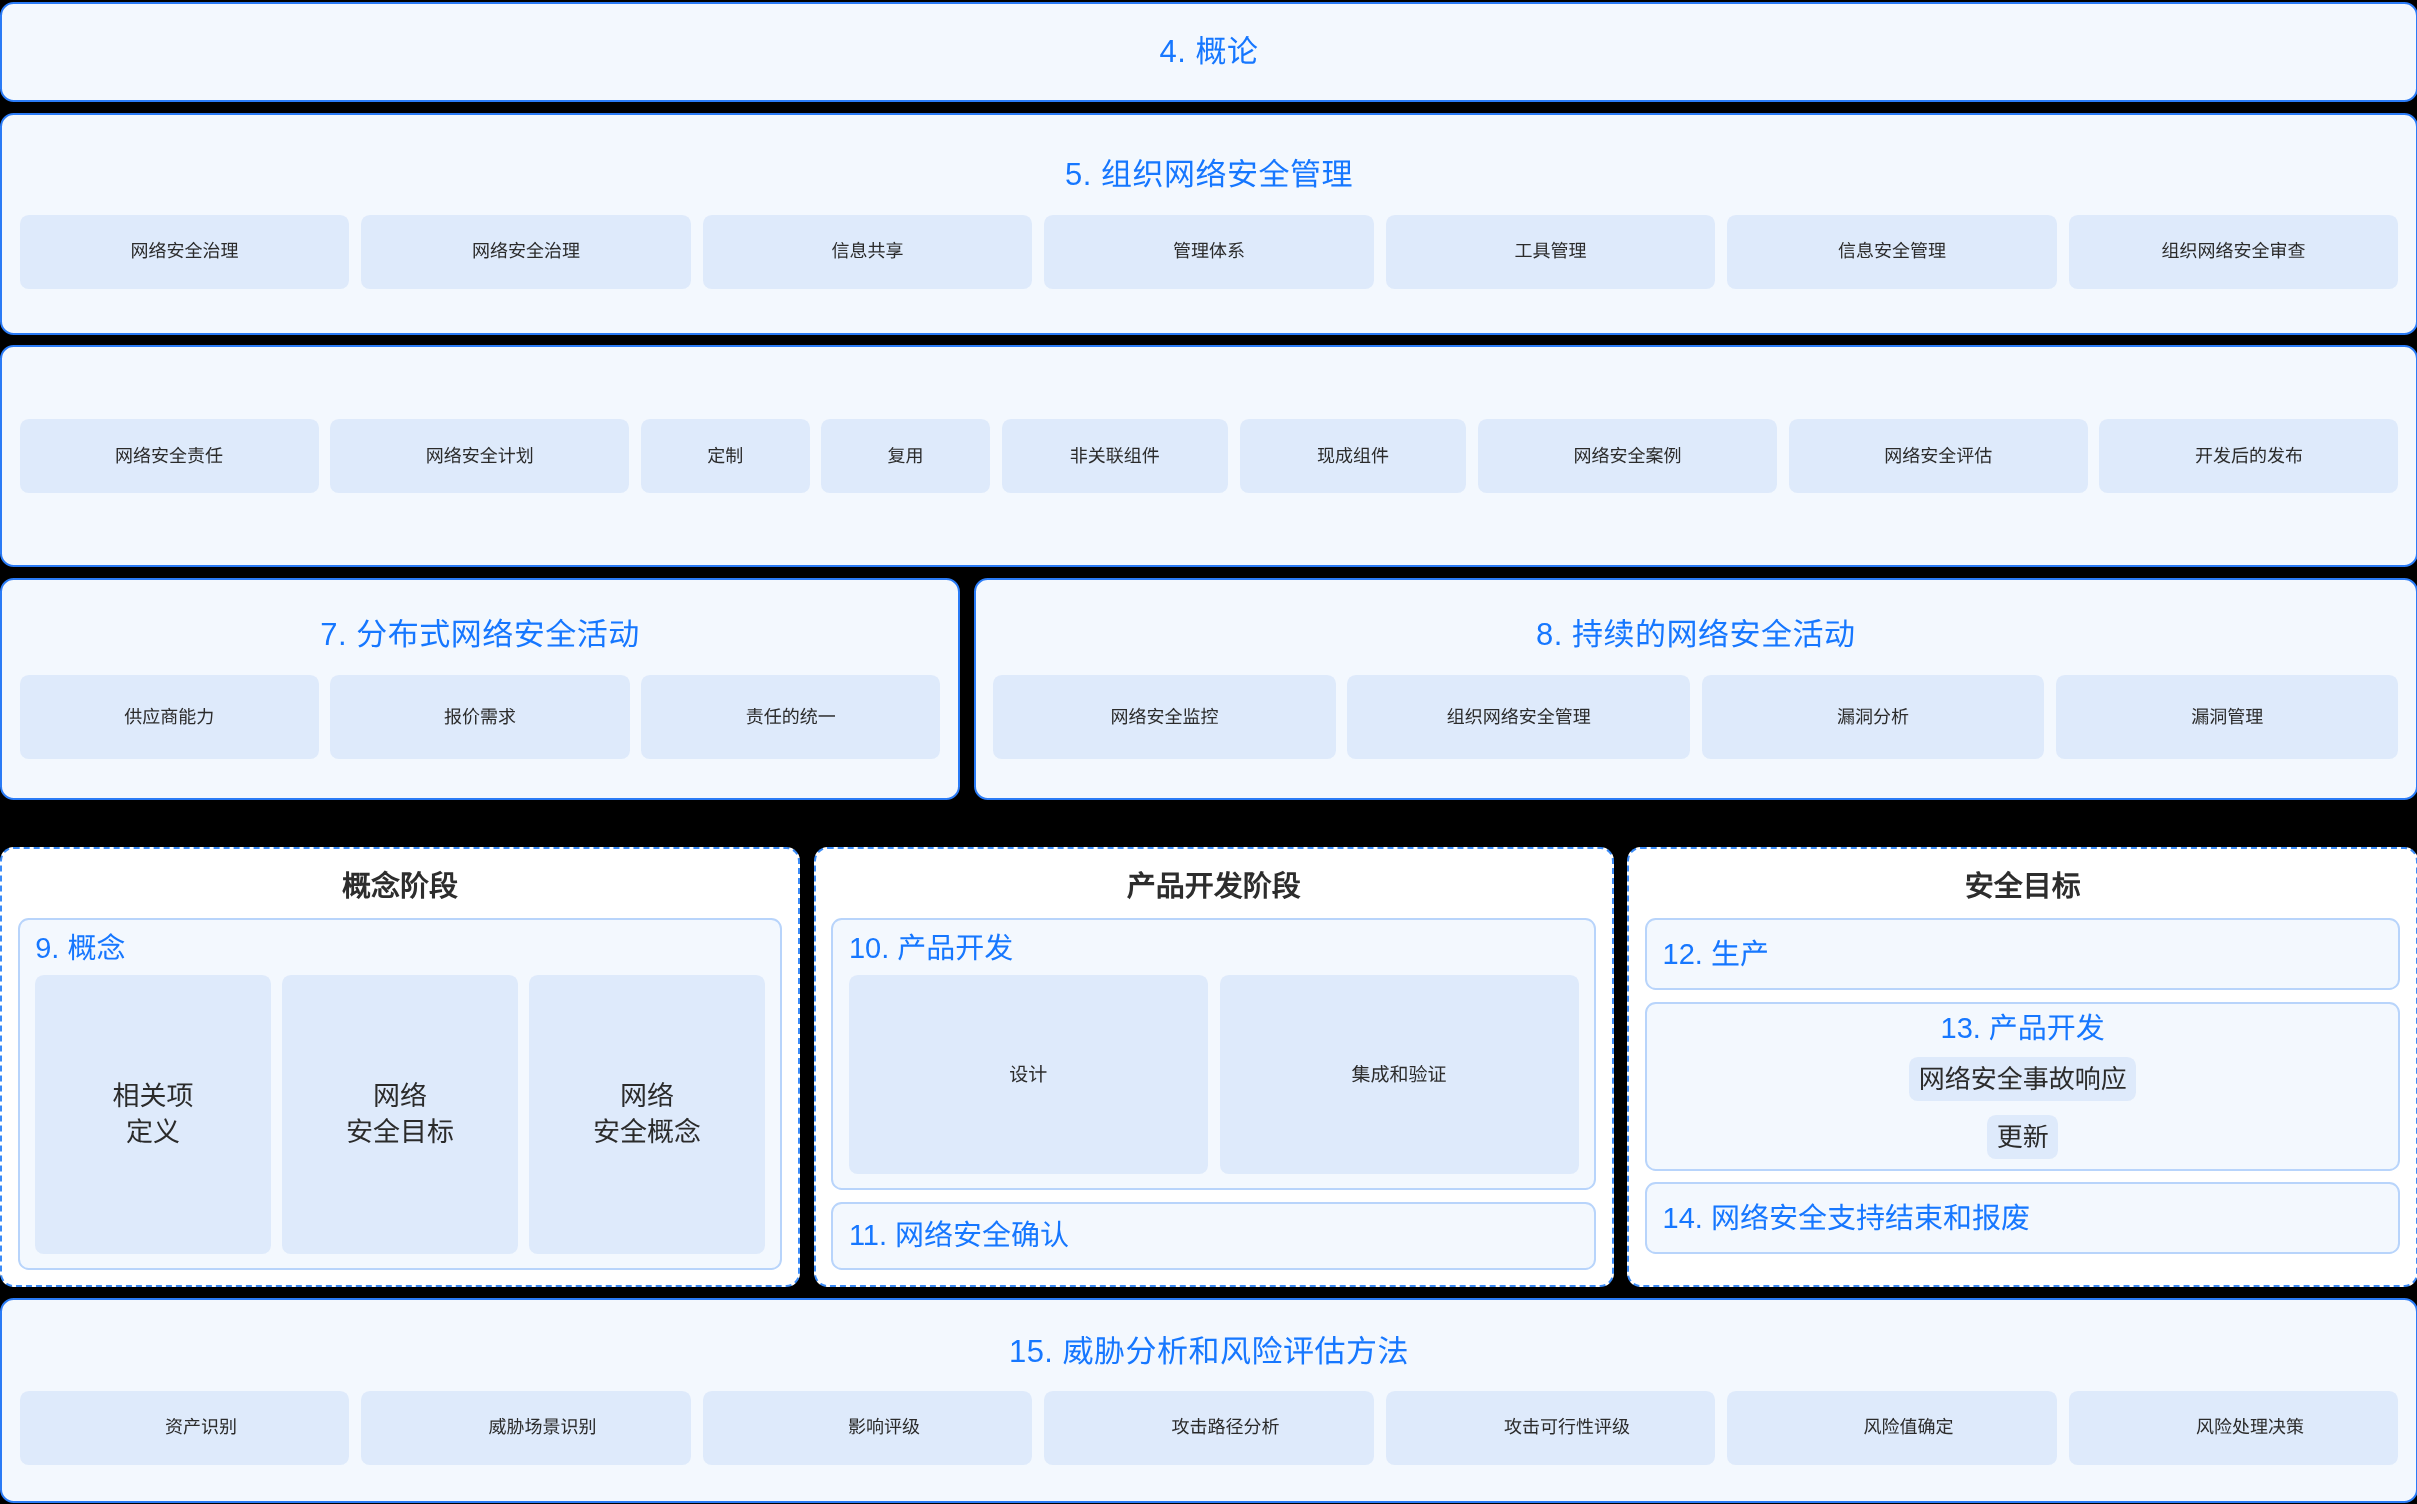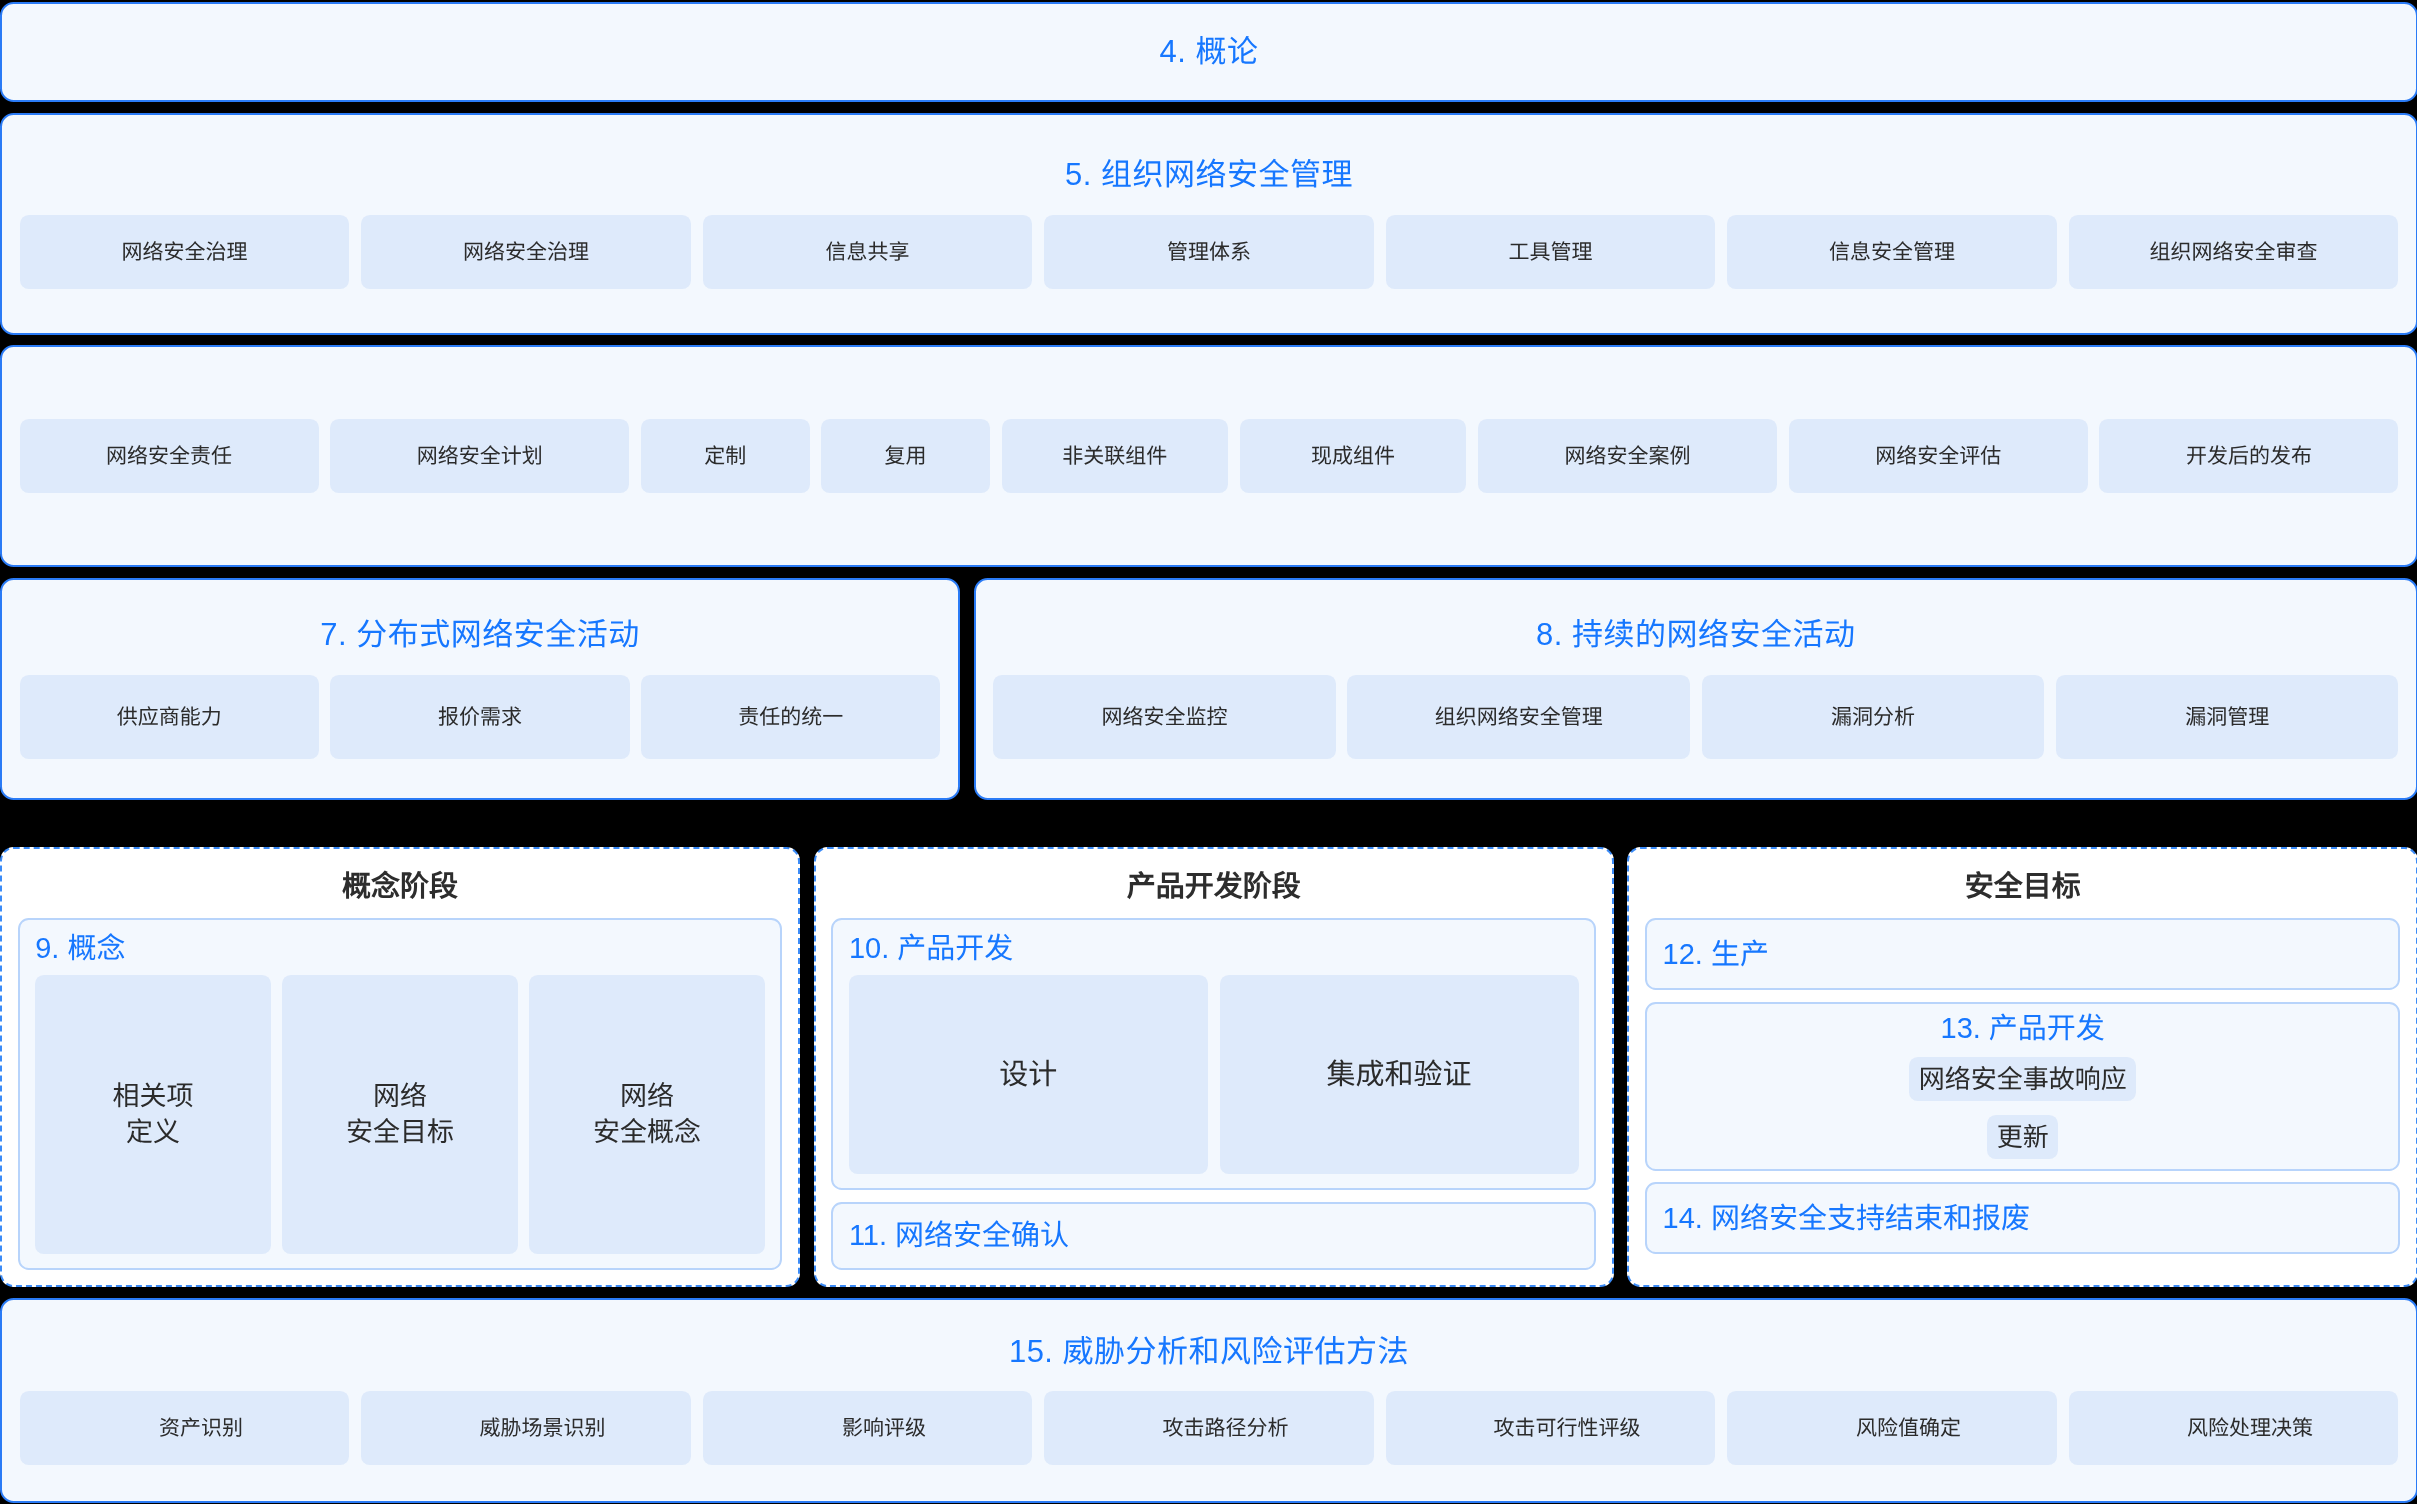--- a/index.html
+++ b/index.html
@@ -49,21 +49,21 @@
   }
 
   .chip {
     background: #deeafb;
     border-radius: 8.8px;
     display: flex;
     align-items: center;
     justify-content: center;
     text-align: center;
     color: #2b2b2b;
-    font-size: 21px;
+    font-size: 18px;
     line-height: 1.25;
     padding: 5.9px 9.8px;
     flex: 1 1 0;
     white-space: nowrap;
   }
 
   
   #section-4 {
     height: 100px;
     justify-content: center;
@@ -162,21 +162,21 @@
     flex-direction: column;
     font-size: 27px;
     line-height: 1.35;
   }
 
   
   #phase-product { flex: 0 0 800px; }
   #phase-product .stack { display: flex; flex-direction: column; gap: 11.7px; flex: 1 1 auto; }
   #phase-product .inner-box.main { flex: 1 1 auto; }
   #phase-product .chip-row { flex: 1 1 auto; }
-  #phase-product .chip { font-size: 29px; }
+  #phase-product .chip { font-size: 19px; }
   #phase-product .inner-box.bar { padding: 17.6px 15.6px; }
 
   
   #phase-post { flex: 1 1 auto; }
   #phase-post .stack { display: flex; flex-direction: column; gap: 11.7px; flex: 1 1 auto; }
   #phase-post .inner-box.bar { padding: 19.5px 15.6px; }
   #phase-post .row13 {
     display: flex;
     align-items: center;
     gap: 13.7px;

